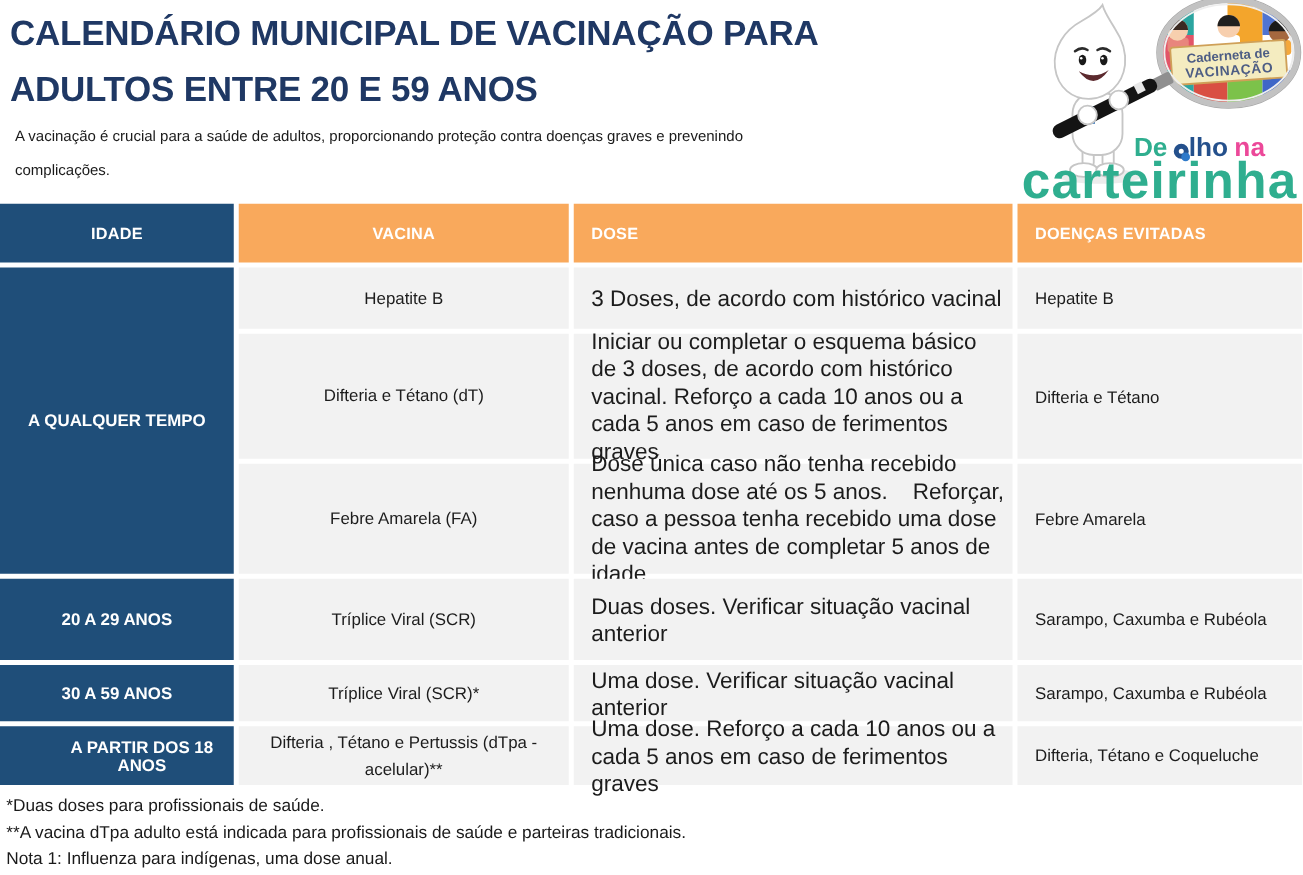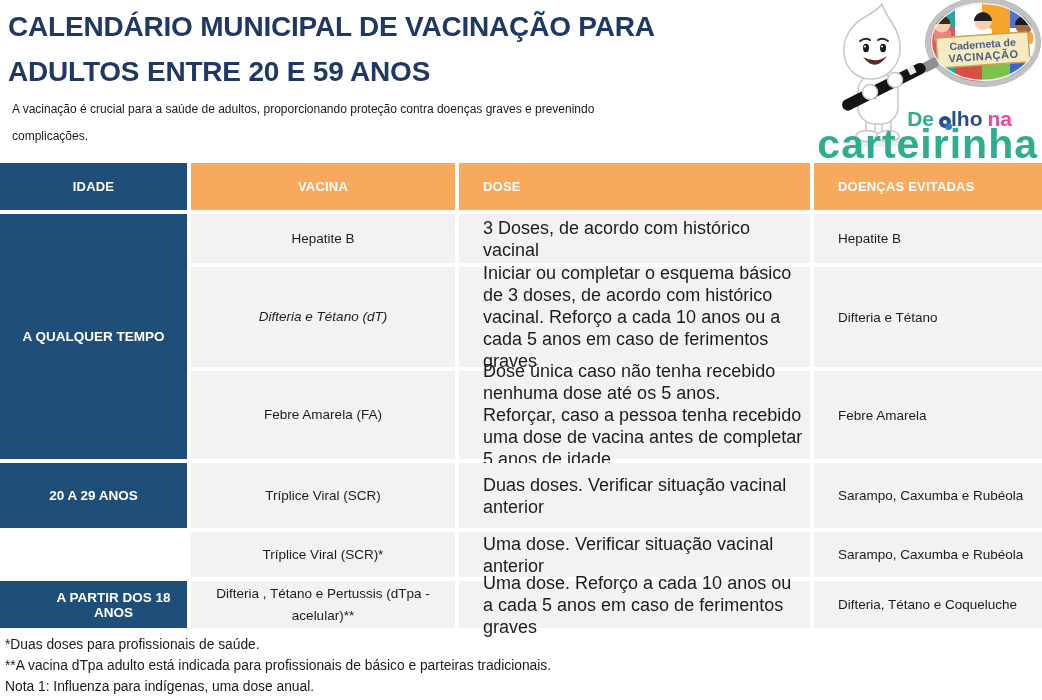--- a/index.html
+++ b/index.html
@@ -96,38 +96,38 @@
   .cell.head {
     color: #ffffff;
     font-weight: bold;
     font-size: 13px;
     letter-spacing: 0.2px;
   }
   .blue  { background: #1f4e79; }
   .orange{ background: #f9a95c; }
   .gray  { background: #f2f2f2; }
   .center { justify-content: center; text-align: center; }
-  .left   { justify-content: flex-start; text-align: left; padding-left: 24px; padding-right: 6px; }
+  .left   { justify-content: flex-start; text-align: left; padding-left: 14px; padding-right: 6px; }
   .agecell {
     color: #ffffff;
     font-weight: bold;
     font-size: 13.5px;
     justify-content: center;
     text-align: center;
     padding: 0 4px;
   }
   .dose { font-size: 18px; line-height: 22px; white-space: pre-wrap; }
   .vacina { padding: 0 6px; line-height: 22px; }
 
   
   .h1 { grid-area: 1 / 1; } .h2 { grid-area: 1 / 2; } .h3 { grid-area: 1 / 3; } .h4 { grid-area: 1 / 4; }
   .age-a { grid-area: 2 / 1 / 5 / 2; }
   .age-b { grid-area: 5 / 1; } .age-c { grid-area: 6 / 1; } .age-d { grid-area: 7 / 1; padding-left: 44px; }
   .r2c2 { grid-area: 2 / 2; } .r2c3 { grid-area: 2 / 3; } .r2c4 { grid-area: 2 / 4; }
-  .r3c2 { grid-area: 3 / 2; font-style: italic; } .r3c3 { grid-area: 3 / 3; } .r3c4 { grid-area: 3 / 4; }
+  .r3c2 { grid-area: 3 / 2; } .r3c3 { grid-area: 3 / 3; } .r3c4 { grid-area: 3 / 4; }
   .r4c2 { grid-area: 4 / 2; } .r4c3 { grid-area: 4 / 3; } .r4c4 { grid-area: 4 / 4; }
   .r5c2 { grid-area: 5 / 2; } .r5c3 { grid-area: 5 / 3; } .r5c4 { grid-area: 5 / 4; }
   .r6c2 { grid-area: 6 / 2; } .r6c3 { grid-area: 6 / 3; } .r6c4 { grid-area: 6 / 4; }
   .r7c2 { grid-area: 7 / 2; } .r7c3 { grid-area: 7 / 3; } .r7c4 { grid-area: 7 / 4; }
 
   
   .footnotes {
     position: absolute;
     left: 5px; top: 634px;
     font-size: 13.8px;
@@ -234,20 +234,21 @@
   </div>
 
   <div class="vax-table">
     <div class="cell head blue center h1">IDADE</div>
     <div class="cell head orange center h2">VACINA</div>
     <div class="cell head orange left h3">DOSE</div>
     <div class="cell head orange left h4">DOENÇAS EVITADAS</div>
 
     <div class="cell blue agecell age-a">A QUALQUER TEMPO</div>
     <div class="cell blue agecell age-b">20 A 29 ANOS</div>
+    <div class="cell blue agecell age-c">30 A 59 ANOS</div>
     <div class="cell blue agecell age-d">A PARTIR DOS 18 ANOS</div>
 
     <div class="cell gray center vacina r2c2">Hepatite B</div>
     <div class="cell gray left dose r2c3">3 Doses, de acordo com histórico vacinal</div>
     <div class="cell gray left r2c4">Hepatite B</div>
 
     <div class="cell gray center vacina r3c2">Difteria e Tétano (dT)</div>
     <div class="cell gray left dose r3c3">Iniciar ou completar o esquema básico de 3 doses, de acordo com histórico vacinal. Reforço a cada 10 anos ou a cada 5 anos em caso de ferimentos graves</div>
     <div class="cell gray left r3c4">Difteria e Tétano</div>
 
@@ -263,17 +264,17 @@
     <div class="cell gray left dose r6c3">Uma dose. Verificar situação vacinal anterior</div>
     <div class="cell gray left r6c4">Sarampo, Caxumba e Rubéola</div>
 
     <div class="cell gray center vacina r7c2">Difteria , Tétano e Pertussis (dTpa - acelular)**</div>
     <div class="cell gray left dose r7c3">Uma dose. Reforço a cada 10 anos ou a cada 5 anos em caso de ferimentos graves</div>
     <div class="cell gray left r7c4">Difteria, Tétano e Coqueluche</div>
   </div>
 
   <div class="footnotes">
     <div>*Duas doses para profissionais de saúde.</div>
-    <div>**A vacina dTpa adulto está indicada para profissionais de básico e parteiras tradicionais.</div>
+    <div>**A vacina dTpa adulto está indicada para profissionais de saúde e parteiras tradicionais.</div>
     <div>Nota 1: Influenza para indígenas, uma dose anual.</div>
   </div>
 
 </div>
 
 </body></html>

